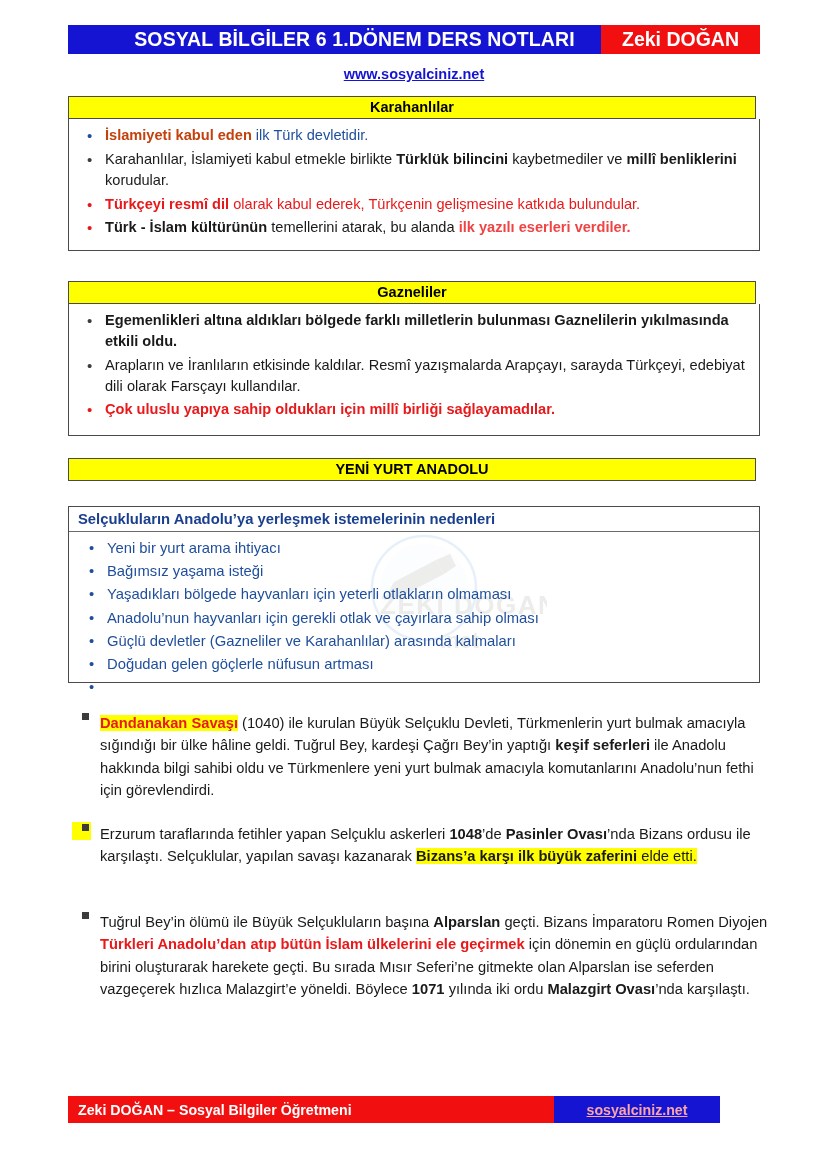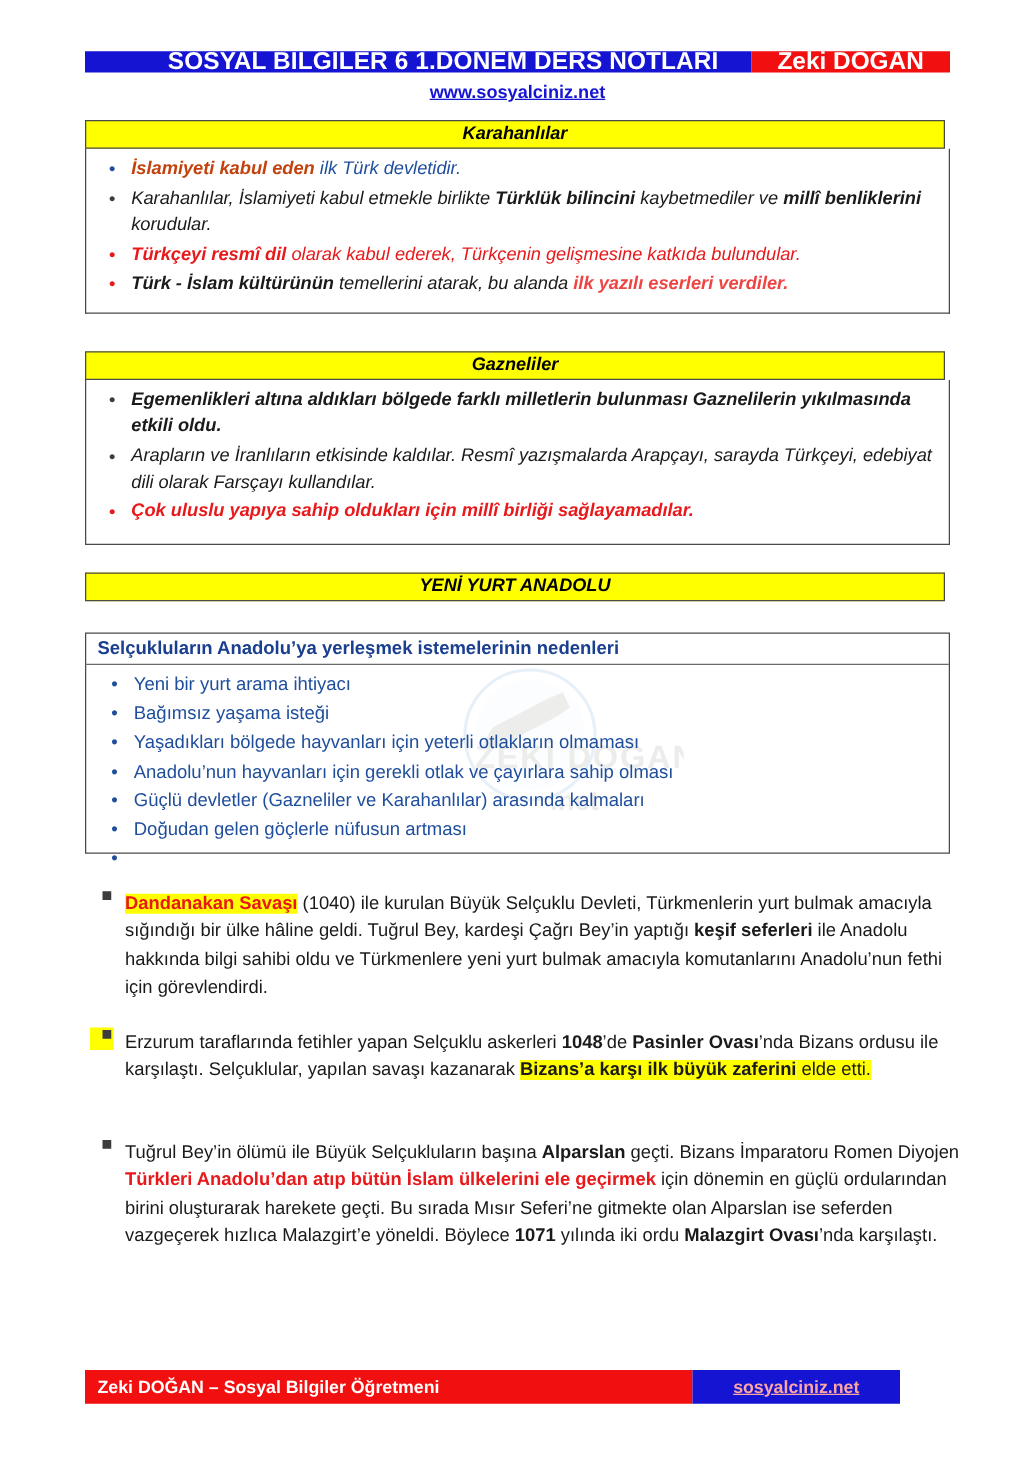--- a/index.html
+++ b/index.html
@@ -33,23 +33,23 @@
     pointer-events: none;
     z-index: 0;
     opacity: 0.33;
   }
   .watermark svg { display: block; width: 100%; height: 100%; }
 
   
   .header-bar {
     position: absolute;
     left: 68px;
-    top: 41px;
+    top: 25px;
     width: 692px;
-    height: 17px;
+    height: 29px;
     display: flex;
     z-index: 3;
   }
   .header-left {
     flex: 0 0 533px;
     background: #1414d2;
     color: #ffffff;
     font-size: 19.5px;
     font-weight: bold;
     letter-spacing: .1px;
@@ -82,21 +82,20 @@
     z-index: 3;
   }
 
   
   .sec {
     position: absolute;
     left: 68px;
     width: 692px;
     box-sizing: border-box;
     z-index: 2;
-    font-style: italic;
   }
   .sec-title {
     background: #ffff00;
     border: 1.3px solid #4a4a4a;
     box-sizing: border-box;
     height: 23px;
     line-height: 21px;
     text-align: center;
     font-size: 14.5px;
     font-weight: bold;

